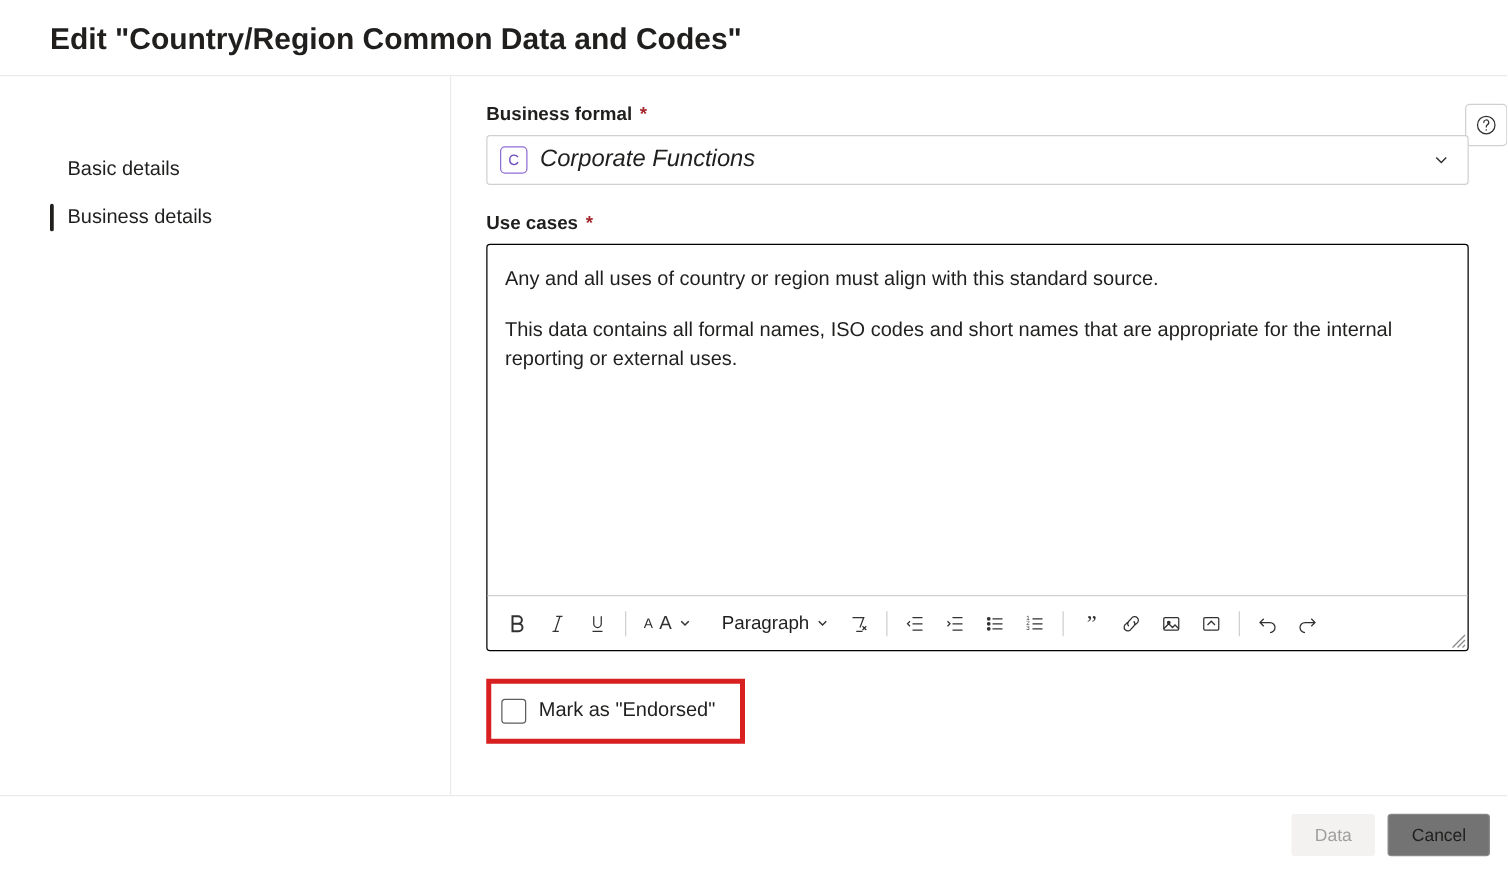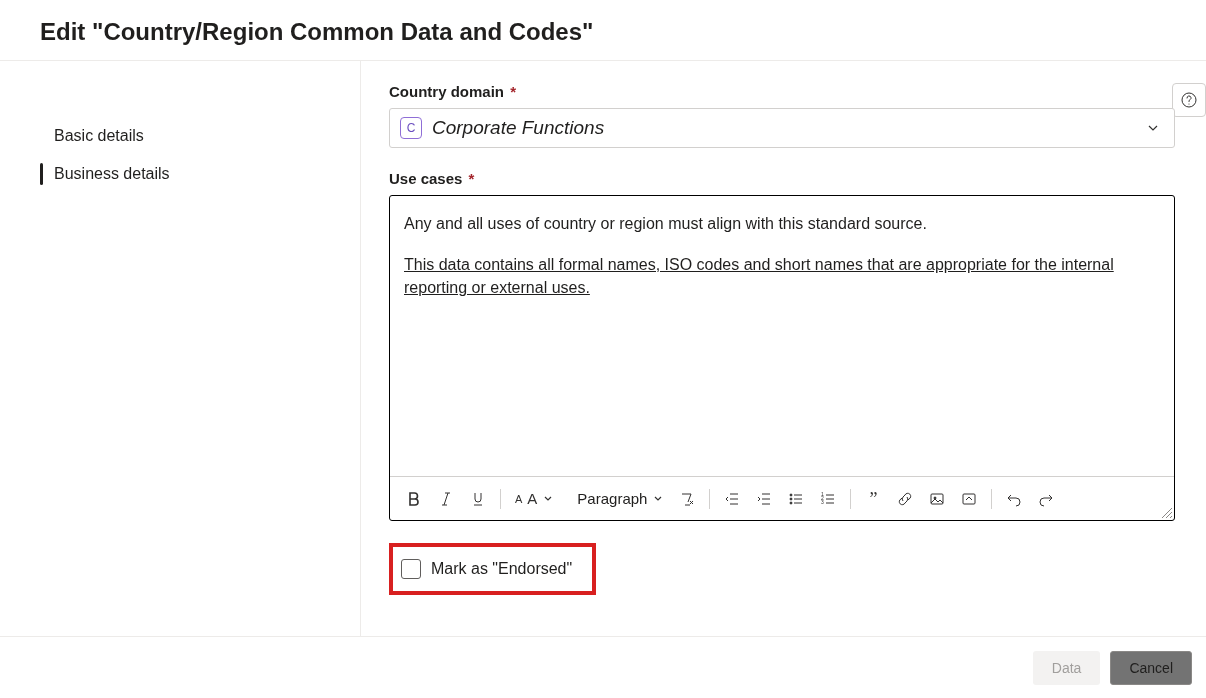--- a/index.html
+++ b/index.html
@@ -124,21 +124,21 @@
   }
   .rte-content {
     min-height: 280px;
     padding: 16px 14px;
     font-size: 16px;
     line-height: 1.45;
     color: #201f1e;
     outline: none;
   }
   .rte-content p { margin-bottom: 18px; }
-  .rte-content p:last-child { margin-bottom: 16px; text-decoration: underline; }
+  .rte-content p:last-child { margin-bottom: 16px; }
 
   .rte-toolbar {
     border-top: 1px solid #d2d0ce;
     height: 44px;
     display: flex;
     align-items: center;
     padding: 0 10px;
     gap: 4px;
     position: relative;
   }
@@ -268,21 +268,21 @@
       <div class="help-badge">
         <svg width="16" height="16" viewBox="0 0 16 16" fill="none" stroke="#323130" stroke-width="1">
           <circle cx="8" cy="8" r="7"></circle>
           <path d="M6 6 a2 2 0 1 1 3 1.7 c-0.6 0.4 -1 0.8 -1 1.8" stroke-linecap="round"></path>
           <circle cx="8" cy="12" r="0.6" fill="#323130" stroke="none"></circle>
         </svg>
       </div>
 
       <div class="field">
         <label class="field-label">
-          <span>Country domain</span>
+          <span>Business formal</span>
           <span class="req">*</span>
         </label>
         <div class="dropdown">
           <span class="chip">C</span>
           <span class="dropdown-text">Corporate Functions</span>
           <span class="dropdown-caret">
             <svg width="14" height="14" viewBox="0 0 14 14" fill="none" stroke="#323130" stroke-width="1.2">
                 <path d="M3 5l4 4 4-4"></path>
               </svg>
           </span>

